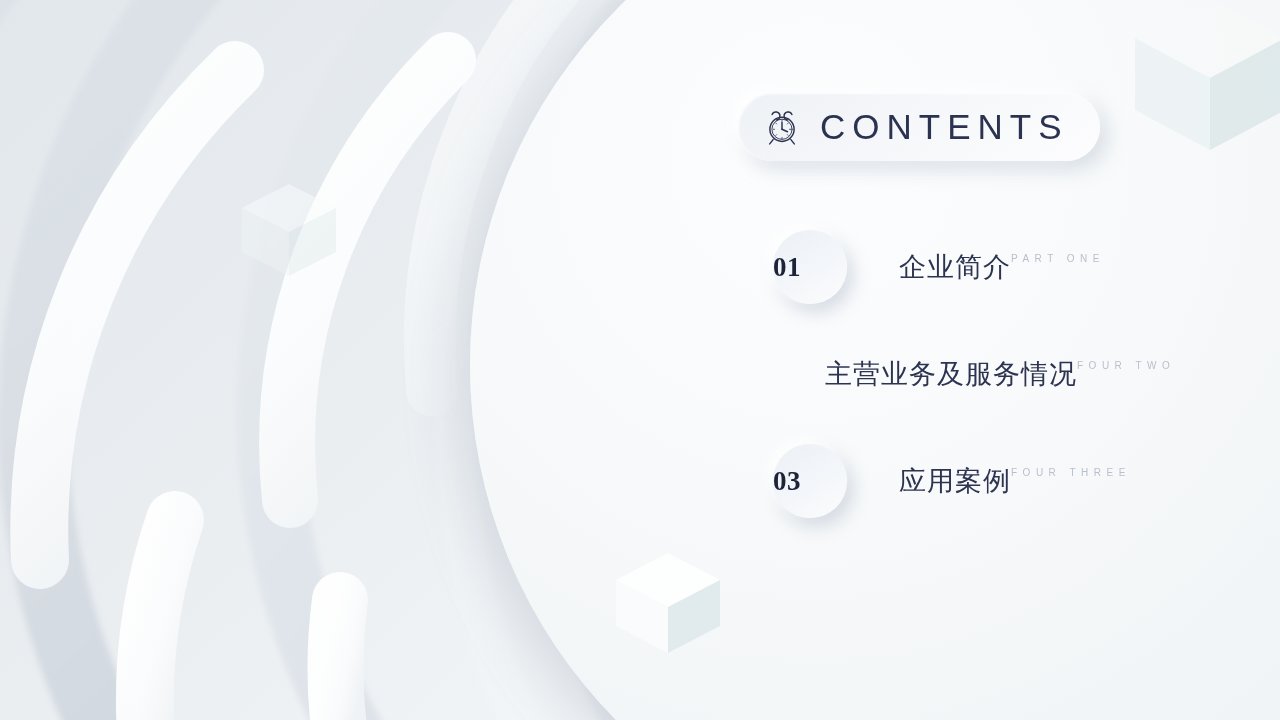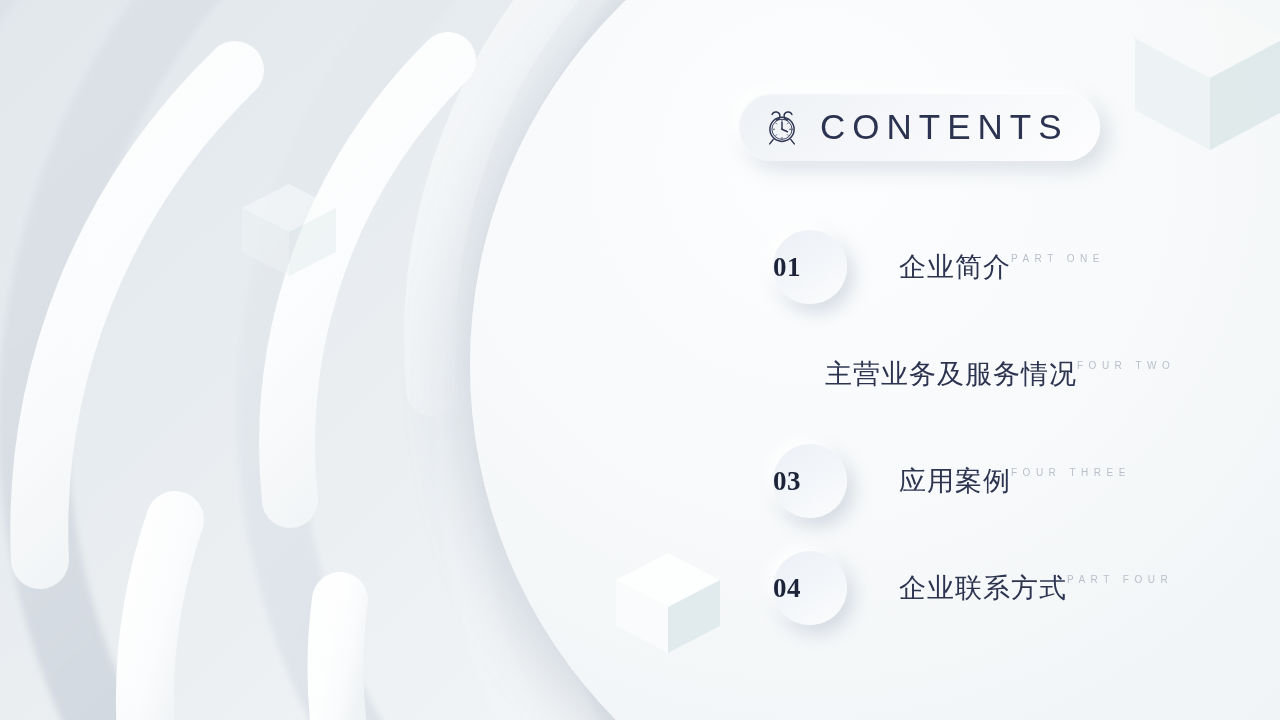--- a/index.html
+++ b/index.html
@@ -293,24 +293,15 @@
     <div class="agenda-row">
       <div class="num-circle">
         <span class="num-text">03</span>
       </div>
       <div class="agenda-text">
         <span class="agenda-title">应用案例</span>
         <span class="agenda-sub">FOUR THREE</span>
       </div>
     </div>
 
-    <div class="agenda-row">
-      <div class="num-circle">
-        <span class="num-text">04</span>
-      </div>
-      <div class="agenda-text">
-        <span class="agenda-title">企业联系方式</span>
-        <span class="agenda-sub">PART FOUR</span>
-      </div>
-    </div>
 
   </div>
 </div>
 
 </body></html>

